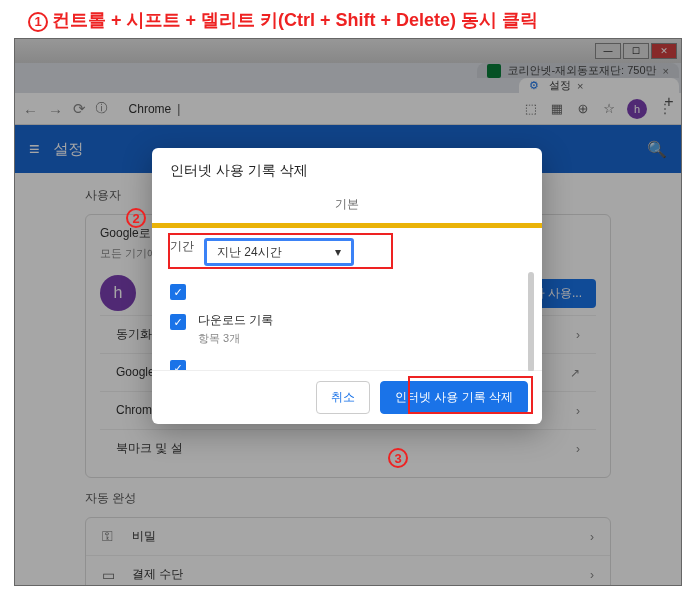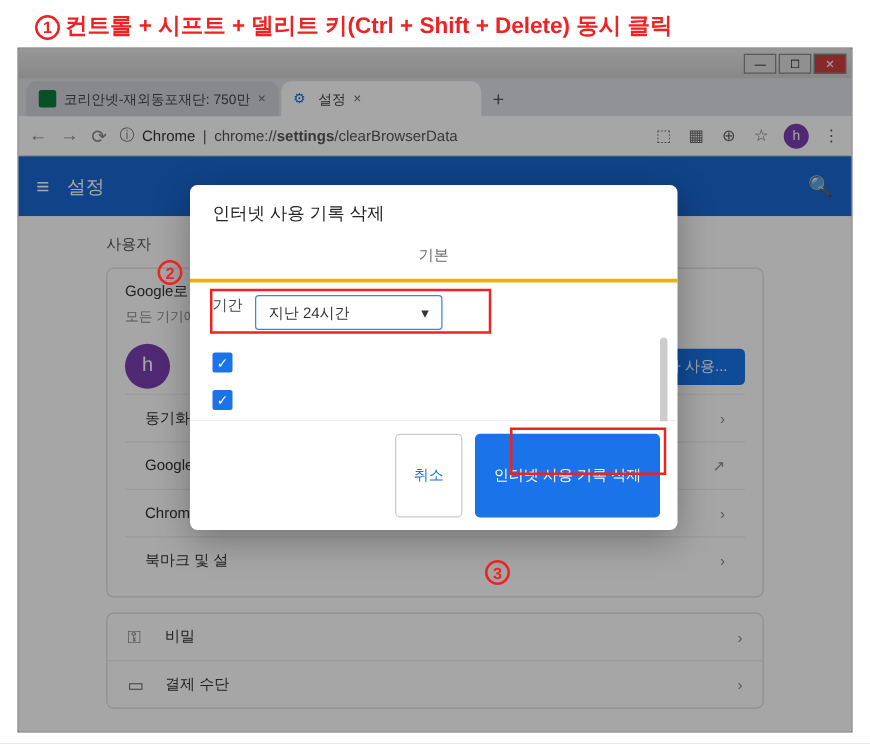--- a/index.html
+++ b/index.html
@@ -7,32 +7,32 @@
     
     .annotation-top { position: absolute; top: 8px; left: 28px; color: #e22; font-size: 18px; font-weight: bold; }
     .ann-circle { display: inline-flex; width: 20px; height: 20px; border: 2px solid #e22; border-radius: 50%; align-items: center; justify-content: center; font-size: 13px; margin-right: 4px; }
     
     .window { position: absolute; top: 38px; left: 14px; width: 668px; height: 548px; border: 1px solid #666; background: #fff; }
     
     .titlebar { height: 24px; background: linear-gradient(#e8e8e8,#d0d0d0); display: flex; justify-content: flex-end; align-items: center; padding: 0 4px; gap: 2px; }
     .win-btn { width: 26px; height: 16px; border: 1px solid #888; background: #ddd; font-size: 9px; display: flex; align-items: center; justify-content: center; }
     .win-btn.close { background: #d04040; color: #fff; }
     
-    .tabstrip { height: 30px; background: #dee1e6; display: flex; align-items: flex-end; padding-left: 6px; }
+    .tabstrip { height: 30px; background: #dee1e6; display: flex; align-items: flex-end; padding-left: 6px; flex-direction: column; }
     .tab { height: 28px; background: #fff; border-radius: 8px 8px 0 0; display: flex; align-items: center; padding: 0 10px; font-size: 11px; color: #444; gap: 6px; margin-right: 2px; min-width: 160px; }
     .tab.inactive { background: #cfd3d9; }
     .tab .favicon { width: 14px; height: 14px; }
     .tab .close { color: #666; cursor: pointer; }
     .newtab { width: 24px; height: 24px; display: flex; align-items: center; justify-content: center; color: #555; font-size: 16px; }
     
     .addrbar { height: 32px; display: flex; align-items: center; padding: 0 8px; gap: 10px; border-bottom: 1px solid #ddd; background: #fff; }
     .nav-icon { color: #888; font-size: 15px; }
     .url { display: flex; align-items: center; gap: 6px; font-size: 12px; color: #555; flex: 1; }
     .url .lock { font-size: 12px; color: #777; }
-    .url .domain { color: #333; }
+    .url .domain { color: #333; margin-left: 15px; }
     .toolbar-icons { display: flex; gap: 10px; align-items: center; }
     .ti { width: 16px; height: 16px; color: #666; font-size: 13px; display: flex; align-items: center; justify-content: center; }
     .avatar { width: 20px; height: 20px; border-radius: 50%; background: #7b3fb3; color: #fff; font-size: 11px; display: flex; align-items: center; justify-content: center; }
     
     .appbar { height: 48px; background: #1967d2; color: #fff; display: flex; align-items: center; padding: 0 14px; gap: 14px; }
     .hamburger { font-size: 18px; }
     .appbar-title { font-size: 15px; }
     .appbar-search { margin-left: auto; font-size: 16px; }
     
     .content { background: #fff; height: calc(100% - 134px); padding: 14px 70px; position: relative; color: #333; font-size: 12px; overflow: hidden; }
@@ -42,37 +42,37 @@
     .row.border { border-top: 1px solid #eee; }
     .row .chev { margin-left: auto; color: #888; }
     .blue-btn-bg { background: #1a73e8; color: #fff; padding: 6px 14px; border-radius: 4px; font-size: 12px; }
     .bg-avatar { width: 36px; height: 36px; border-radius: 50%; background: #7b3fb3; color: #fff; display: flex; align-items: center; justify-content: center; font-size: 16px; }
     .key-icon { color: #666; width: 18px; font-size: 14px; }
     
     .overlay { position: absolute; inset: 0; background: rgba(0,0,0,0.35); }
     
     .dialog { position: absolute; top: 148px; left: 152px; width: 390px; height: 276px; background: #fff; border-radius: 6px; box-shadow: 0 8px 30px rgba(0,0,0,0.3); display: flex; flex-direction: column; }
     .dlg-title { padding: 14px 18px 6px; font-size: 14px; color: #222; }
-    .dlg-tabs { display: flex; border-bottom: 3px solid #eab308; justify-content: flex-end; }
+    .dlg-tabs { display: flex; border-bottom: 5px solid #eab308; justify-content: flex-end; }
     .dlg-tab { flex: 1; text-align: center; padding: 10px 0; font-size: 12px; color: #666; }
     .dlg-tab.active { color: #1a73e8; border-bottom: 2px solid #1a73e8; }
     
     .period-row { display: flex; align-items: flex-start; gap: 10px; padding: 10px 18px; position: relative; }
     .period-label { font-size: 12px; color: #444; }
-    .period-select { flex: 0 0 150px; height: 28px; border: 1px solid #3b82f6; border-radius: 3px; display: flex; align-items: center; justify-content: space-between; padding: 0 10px; font-size: 12px; color: #333; }
+    .period-select { flex: 0 0 150px; height: 28px; border: 3px solid #3b82f6; border-radius: 3px; display: flex; align-items: center; justify-content: space-between; padding: 0 10px; font-size: 12px; color: #333; }
     .red-box-2 { position: absolute; border: 2px solid #e22; top: 5px; left: 16px; width: 225px; height: 36px; pointer-events: none; }
     
     .dlg-body { flex: 1; overflow: hidden; padding: 0 18px; border-bottom: 1px solid #eee; }
     .chk-row { display: flex; gap: 12px; padding: 6px 0; }
     .chk { width: 16px; height: 16px; border: 2px solid #1a73e8; border-radius: 2px; background: #1a73e8; color: #fff; display: flex; align-items: center; justify-content: center; font-size: 11px; flex-shrink: 0; margin-top: 2px; }
     .chk-text .t1 { font-size: 12px; color: #222; }
     .chk-text .t2 { font-size: 11px; color: #888; margin-top: 2px; }
     
     .dlg-actions { padding: 10px 14px; display: flex; justify-content: flex-end; gap: 10px; position: relative; }
-    .btn { padding: 24px 14px; border-radius: 4px; font-size: 12px; border: 1px solid #ccc; background: #fff; color: #1a73e8; }
+    .btn { padding: 7px 14px; border-radius: 4px; font-size: 12px; border: 1px solid #ccc; background: #fff; color: #1a73e8; }
     .btn.primary { background: #1a73e8; border-color: #1a73e8; color: #fff; }
     .red-box-3 { position: absolute; border: 2px solid #e22; right: 9px; top: 5px; width: 125px; height: 38px; pointer-events: none; }
     
     .ann2 { position: absolute; top: 208px; left: 126px; color: #e22; font-weight: bold; z-index: 20; }
     .ann3 { position: absolute; top: 448px; left: 388px; color: #e22; font-weight: bold; z-index: 20; }
     .scrollbar-stub { position:absolute; right:8px; top:44px; width:6px; height:100px; background:#ccc; border-radius:3px; }
   </style>
 </head>
 <body>
 
@@ -105,21 +105,20 @@
   </div>
 
   <div class="addrbar">
     <span class="nav-icon">←</span>
     <span class="nav-icon">→</span>
     <span class="nav-icon">⟳</span>
     <div class="url">
       <span class="lock">ⓘ</span>
       <span class="domain">Chrome</span>
       <span>|</span>
-      <span><span>chrome://</span><b>settings</b><span>/clearBrowserData</span></span>
     </div>
     <div class="toolbar-icons">
       <span class="ti">⬚</span>
       <span class="ti">▦</span>
       <span class="ti">⊕</span>
       <span class="ti">☆</span>
       <span class="avatar">h</span>
       <span class="ti">⋮</span>
     </div>
   </div>
@@ -150,20 +149,21 @@
         </div>
       <div class="row border">
           <span>Chrome 이</span>
           <span class="chev">›</span>
         </div>
       <div class="row border">
           <span>북마크 및 설</span>
           <span class="chev">›</span>
         </div>
     </div>
+    <div class="section-label">자동 완성</div>
     <div class="card" style="padding:0">
       <div class="row">
           <span class="key-icon">⚿</span>
           <span>비밀</span>
           <span class="chev">›</span>
         </div>
       <div class="row border">
           <span class="key-icon">▭</span>
           <span>결제 수단</span>
           <span class="chev">›</span>
@@ -189,20 +189,24 @@
         <span>지난 24시간</span>
         <span>▾</span>
       </div>
     </div>
     <div class="dlg-body" id="chk-list">
         <div class="chk-row">
           <div class="chk ">✓</div>
         </div>
         <div class="chk-row">
           <div class="chk ">✓</div>
+          <div class="chk-text">
+            <div class="t1">다운로드 기록</div>
+            <div class="t2">항목 3개</div>
+          </div>
         </div>
         <div class="chk-row">
           <div class="chk ">✓</div>
           <div class="chk-text">
           </div>
         </div>
         <div class="chk-row">
           <div class="chk ">✓</div>
           <div class="chk-text">
             <div class="t2">317MB 미만</div>

